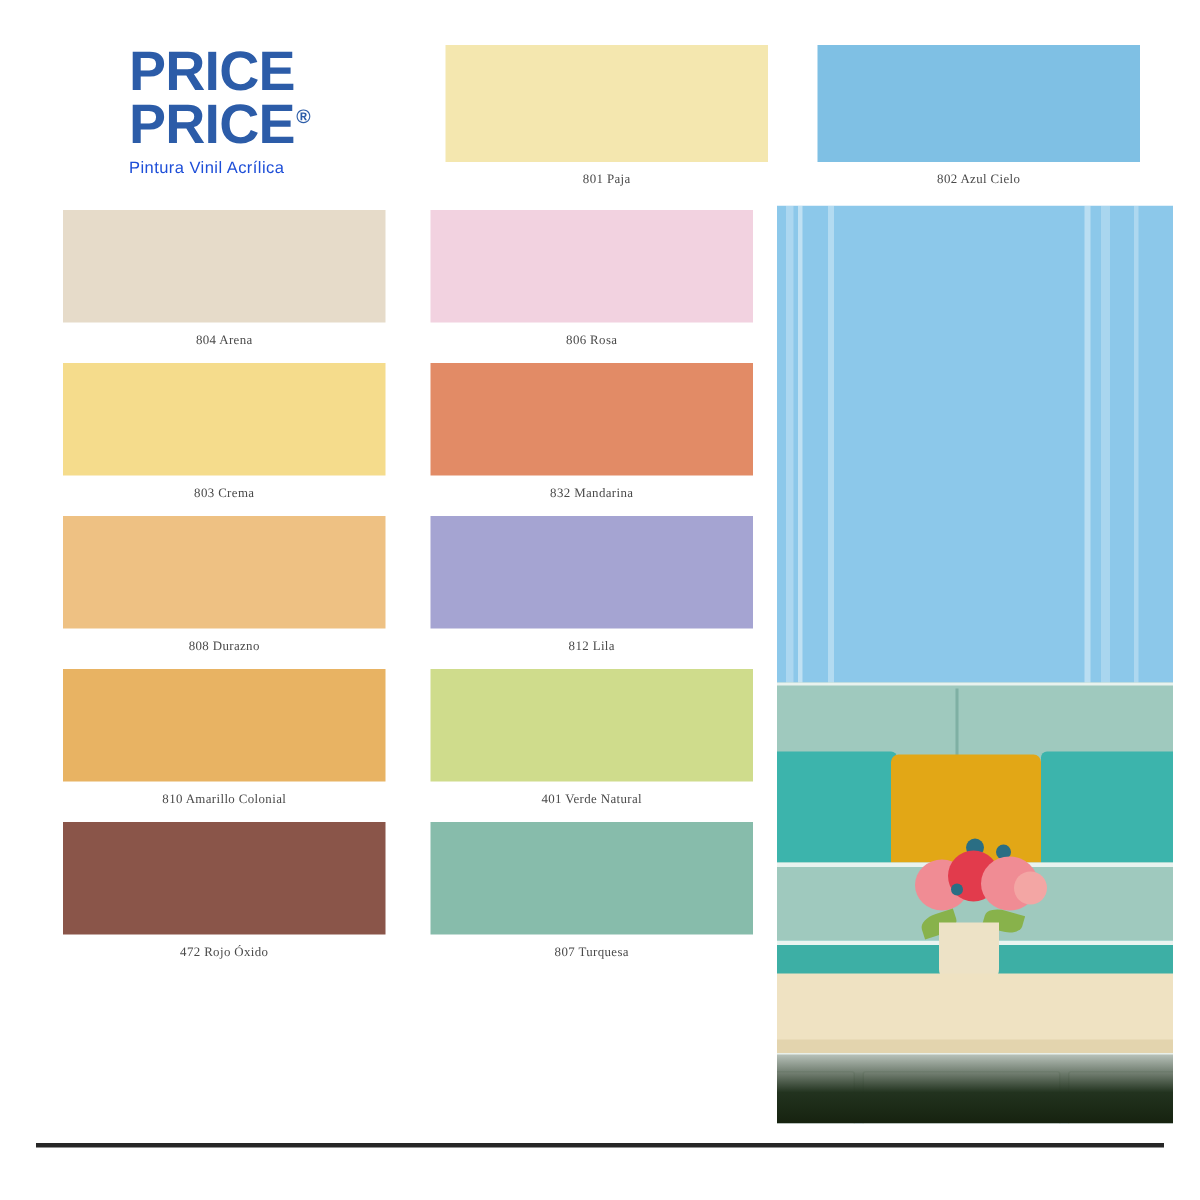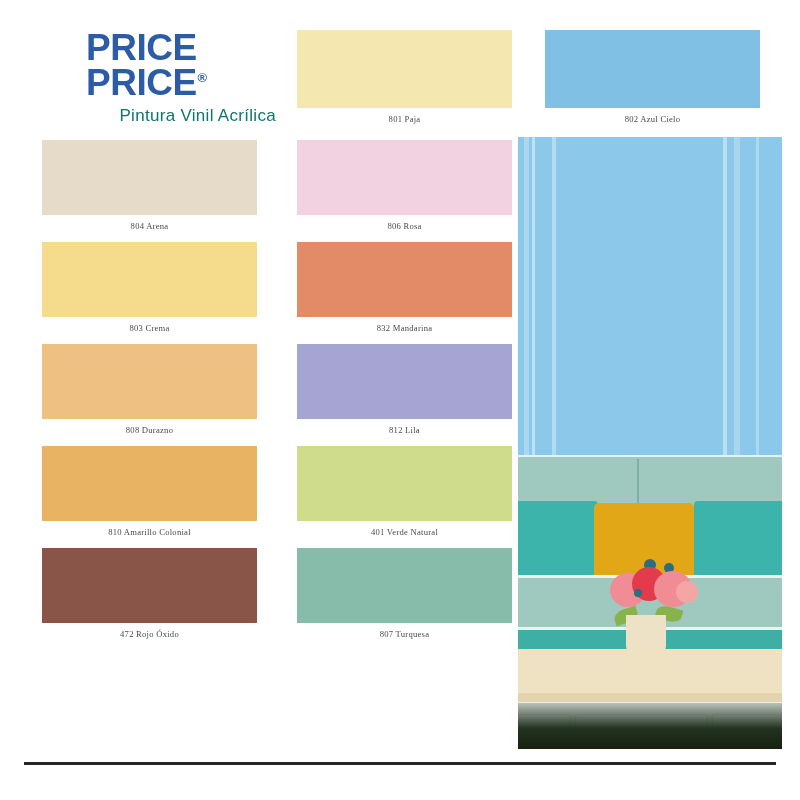--- a/index.html
+++ b/index.html
@@ -23,32 +23,32 @@
     font-family:"Liberation Sans", sans-serif;
   }
   .logo-line2{position:relative;display:inline-block;}
   .logo-reg{
     font-size:13px;
     vertical-align:super;
     font-weight:bold;
     margin-left:1px;
   }
   .logo-tag{
-    color:#0f766e;
-    font-size:17px;
+    color:#1d4ed8;
+    font-size:11px;
     margin-top:6px;
     letter-spacing:0.3px;
-    text-align:right;
+    text-align:left;
     width:190px;
   }
 
   
   .swatch-col{position:absolute;}
   .col-left{left:42px;top:140px;}
-  .col-mid{left:297px;top:140px;}
+  .col-mid{left:287px;top:140px;}
   .col-mid-top{left:297px;top:30px;}
   .col-right-top{left:545px;top:30px;}
 
   .swatch{
     width:215px;
     margin-bottom:11px;
   }
   .swatch-chip{
     width:215px;
     height:75px;

